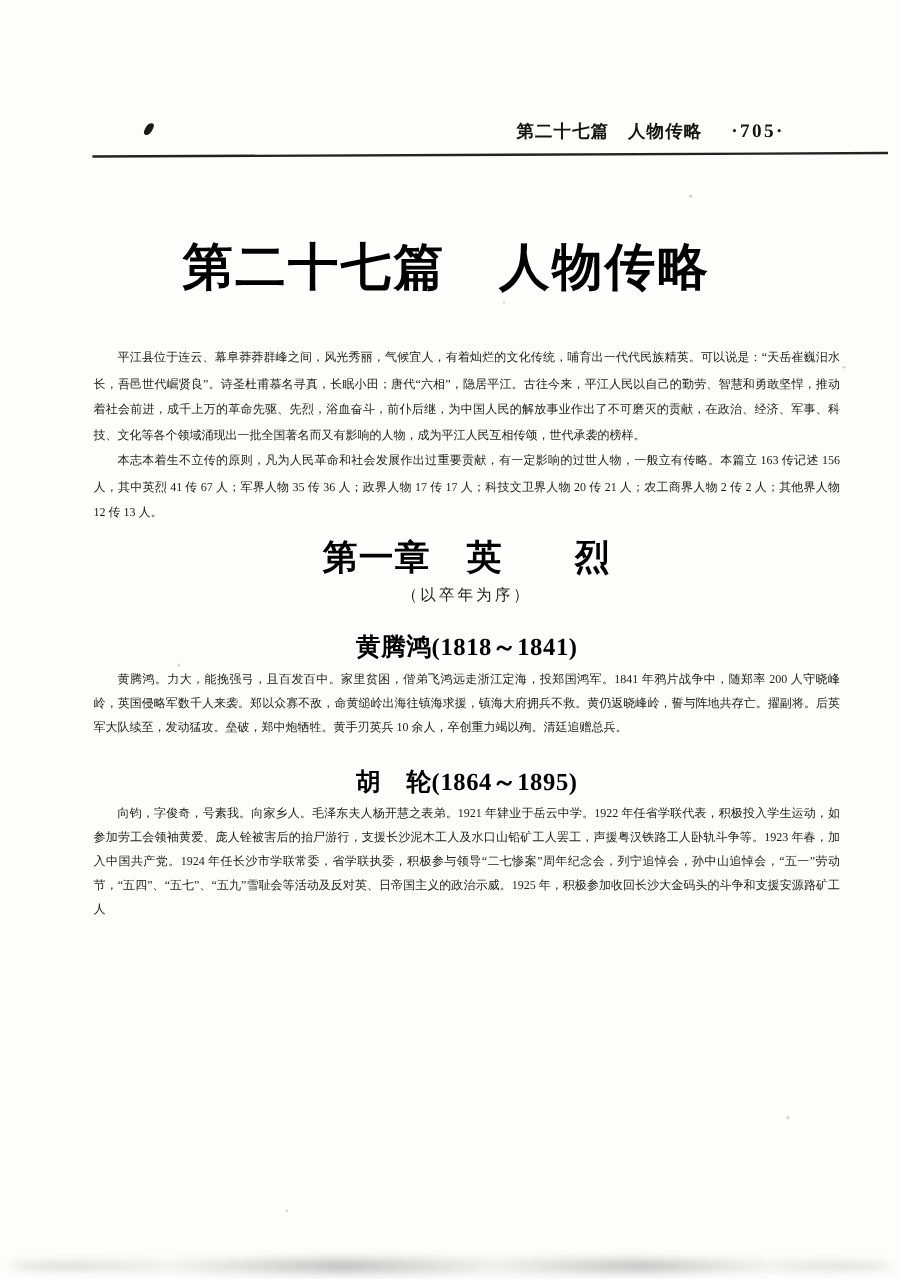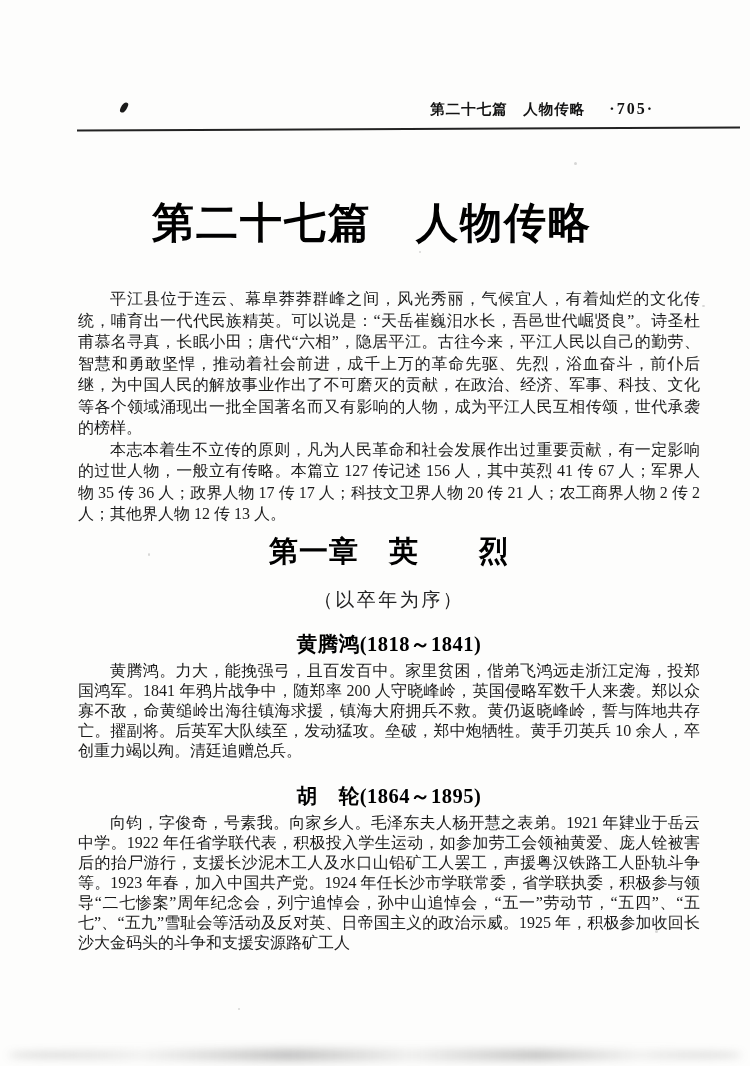--- a/index.html
+++ b/index.html
@@ -60,37 +60,37 @@
     margin:0;text-align:center;
     font-family:"Liberation Sans","DejaVu Sans",sans-serif;
     font-weight:900;font-size:42px;line-height:46px;
     letter-spacing:2px;color:#000;
   }
   .content{
     position:absolute;left:78px;top:288px;width:622px;
   }
   .body-par{
     margin:0;
-    font-size:16px;line-height:21.5px;
+    font-size:10px;line-height:21.5px;
     text-align:justify;text-justify:inter-ideograph;
     text-indent:2em;
     color:var(--ink);
   }
   .bio{line-height:20px;}
   .chapter-heading{
     margin:8px 0 0;
     text-align:center;
     font-family:"Liberation Sans","DejaVu Sans",sans-serif;
     font-weight:900;font-size:29px;line-height:36px;
     letter-spacing:1px;color:#000000;
   }
   .chapter-note{
-    margin-top:22px;
+    margin-top:4px;
     text-align:center;
-    font-size:19px;line-height:18px;letter-spacing:2.5px;
+    font-size:13px;line-height:18px;letter-spacing:2.5px;
     color:#222;
   }
   .section-heading{
     margin:22px 0 4px;
     text-align:center;
     font-weight:bold;font-size:20.5px;line-height:26px;
     letter-spacing:0.5px;color:#000;
   }
   
   .bottom-shadow{
@@ -124,21 +124,21 @@
     <span class="rh-title">第二十七篇　人物传略</span><span class="rh-page">·705·</span>
   </div>
 
   <div class="header-rule"></div>
 
   <h1 class="main-title">第二十七篇　人物传略</h1>
 
   <div class="content">
 
     <p class="body-par">平江县位于连云、幕阜莽莽群峰之间，风光秀丽，气候宜人，有着灿烂的文化传统，哺育出一代代民族精英。可以说是：“天岳崔巍汨水长，吾邑世代崛贤良”。诗圣杜甫慕名寻真，长眠小田；唐代“六相”，隐居平江。古往今来，平江人民以自己的勤劳、智慧和勇敢坚悍，推动着社会前进，成千上万的革命先驱、先烈，浴血奋斗，前仆后继，为中国人民的解放事业作出了不可磨灭的贡献，在政治、经济、军事、科技、文化等各个领域涌现出一批全国著名而又有影响的人物，成为平江人民互相传颂，世代承袭的榜样。</p>
-    <p class="body-par">本志本着生不立传的原则，凡为人民革命和社会发展作出过重要贡献，有一定影响的过世人物，一般立有传略。本篇立 127 传记述 156 人，其中英烈 41 传 67 人；军界人物 35 传 36 人；政界人物 17 传 17 人；科技文卫界人物 20 传 21 人；农工商界人物 2 传 2 人；其他界人物 12 传 13 人。</p>
+    <p class="body-par">本志本着生不立传的原则，凡为人民革命和社会发展作出过重要贡献，有一定影响的过世人物，一般立有传略。本篇立 163 传记述 156 人，其中英烈 41 传 67 人；军界人物 35 传 36 人；政界人物 17 传 17 人；科技文卫界人物 20 传 21 人；农工商界人物 2 传 2 人；其他界人物 12 传 13 人。</p>
 
     <h2 class="chapter-heading">第一章　英　　烈</h2>
     <div class="chapter-note">（以卒年为序）</div>
 
     <h3 class="section-heading">黄腾鸿(1818～1841)</h3>
     <p class="body-par bio">黄腾鸿。力大，能挽强弓，且百发百中。家里贫困，偕弟飞鸿远走浙江定海，投郑国鸿军。1841 年鸦片战争中，随郑率 200 人守晓峰岭，英国侵略军数千人来袭。郑以众寡不敌，命黄缒岭出海往镇海求援，镇海大府拥兵不救。黄仍返晓峰岭，誓与阵地共存亡。擢副将。后英军大队续至，发动猛攻。垒破，郑中炮牺牲。黄手刃英兵 10 余人，卒创重力竭以殉。清廷追赠总兵。</p>
 
     <h3 class="section-heading">胡　轮(1864～1895)</h3>
 
     <p class="body-par bio">向钧，字俊奇，号素我。向家乡人。毛泽东夫人杨开慧之表弟。1921 年肄业于岳云中学。1922 年任省学联代表，积极投入学生运动，如参加劳工会领袖黄爱、庞人铨被害后的抬尸游行，支援长沙泥木工人及水口山铅矿工人罢工，声援粤汉铁路工人卧轨斗争等。1923 年春，加入中国共产党。1924 年任长沙市学联常委，省学联执委，积极参与领导“二七惨案”周年纪念会，列宁追悼会，孙中山追悼会，“五一”劳动节，“五四”、“五七”、“五九”雪耻会等活动及反对英、日帝国主义的政治示威。1925 年，积极参加收回长沙大金码头的斗争和支援安源路矿工人</p>

